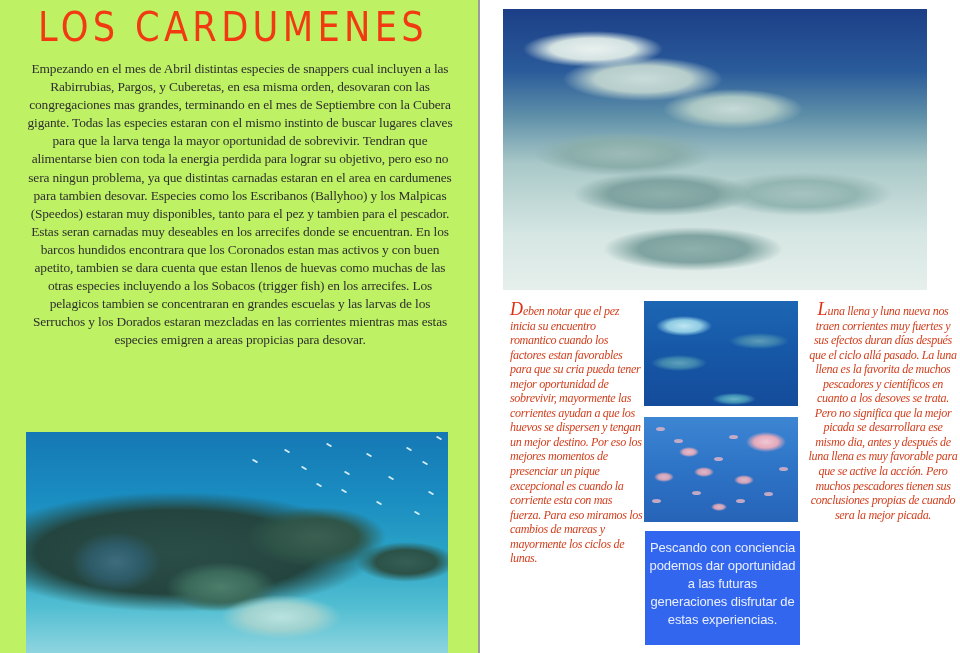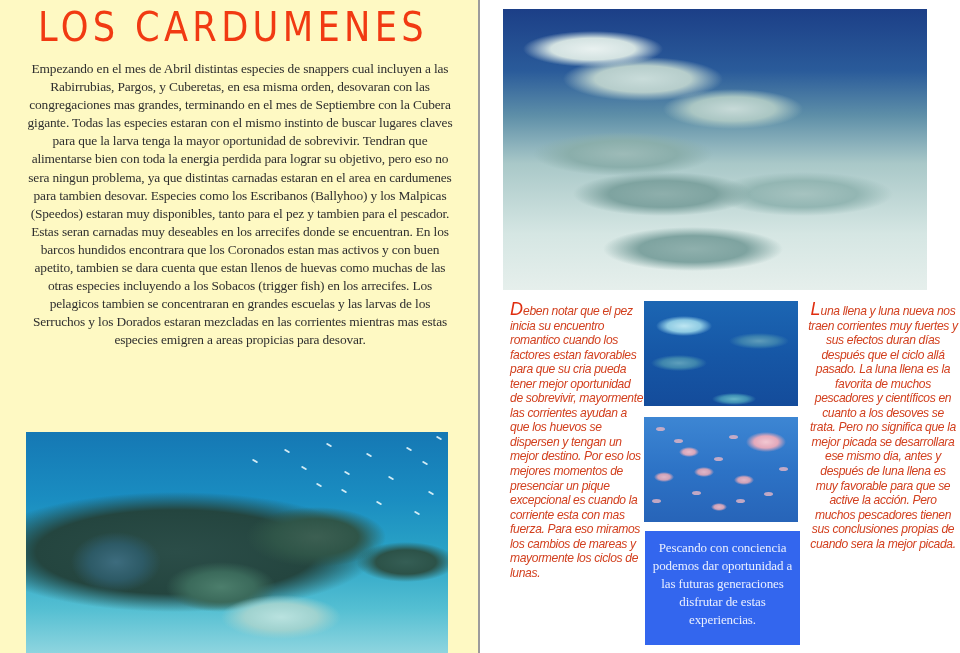--- a/index.html
+++ b/index.html
@@ -1,21 +1,21 @@
 <!DOCTYPE html>
 <html><head>
   <meta charset="utf-8">
   <style>
     * { box-sizing: border-box; margin: 0; padding: 0; }
     html, body { width: 960px; height: 653px; overflow: hidden; background: #ffffff; }
     body { position: relative; font-family: "DejaVu Sans", sans-serif; }
 
     .page-left {
       position: absolute; left: 0; top: 0; width: 542px; height: 653px;
-      background: #fef9c3;
+      background: #bef264;
     }
     .page-divider {
       position: absolute; left: 478px; top: 0; width: 2px; height: 653px;
       background: #9c9c9c;
     }
     .page-right {
       position: absolute; left: 480px; top: 0; width: 480px; height: 653px;
       background: #ffffff;
     }
 
@@ -101,33 +101,33 @@
         linear-gradient(180deg, #3d86d3 0%, #2d73c6 50%, #2764b8 100%);
     }
     .photo-pinkfish .dot {
       position: absolute; width: 9px; height: 4px; border-radius: 50%; background: #dcb3c5; opacity: 0.85;
     }
 
     .callout {
       position: absolute; left: 645px; top: 531px; width: 155px; height: 114px;
       background: #3366ee;
       color: #e9efff;
-      font-family: Liberation Serif, serif;
+      font-family: Liberation Sans, sans-serif;
       font-size: 13px;
       line-height: 18px;
       text-align: center;
       padding: 0 3px;
       display: flex; align-items: center; justify-content: center;
       letter-spacing: -0.1px;
     }
     .callout span { display: block; margin-top: -8px; }
 
     .col-text {
       position: absolute;
-      font-family: Liberation Sans, sans-serif;
+      font-family: Liberation Serif, serif;
       font-style: italic;
       font-size: 12.1px;
       line-height: 14.55px;
       color: #d2401f;
       letter-spacing: -0.35px;
     }
     .col-text .dropcap {
       font-size: 18px;
       font-style: italic;
       color: #e02e10;

